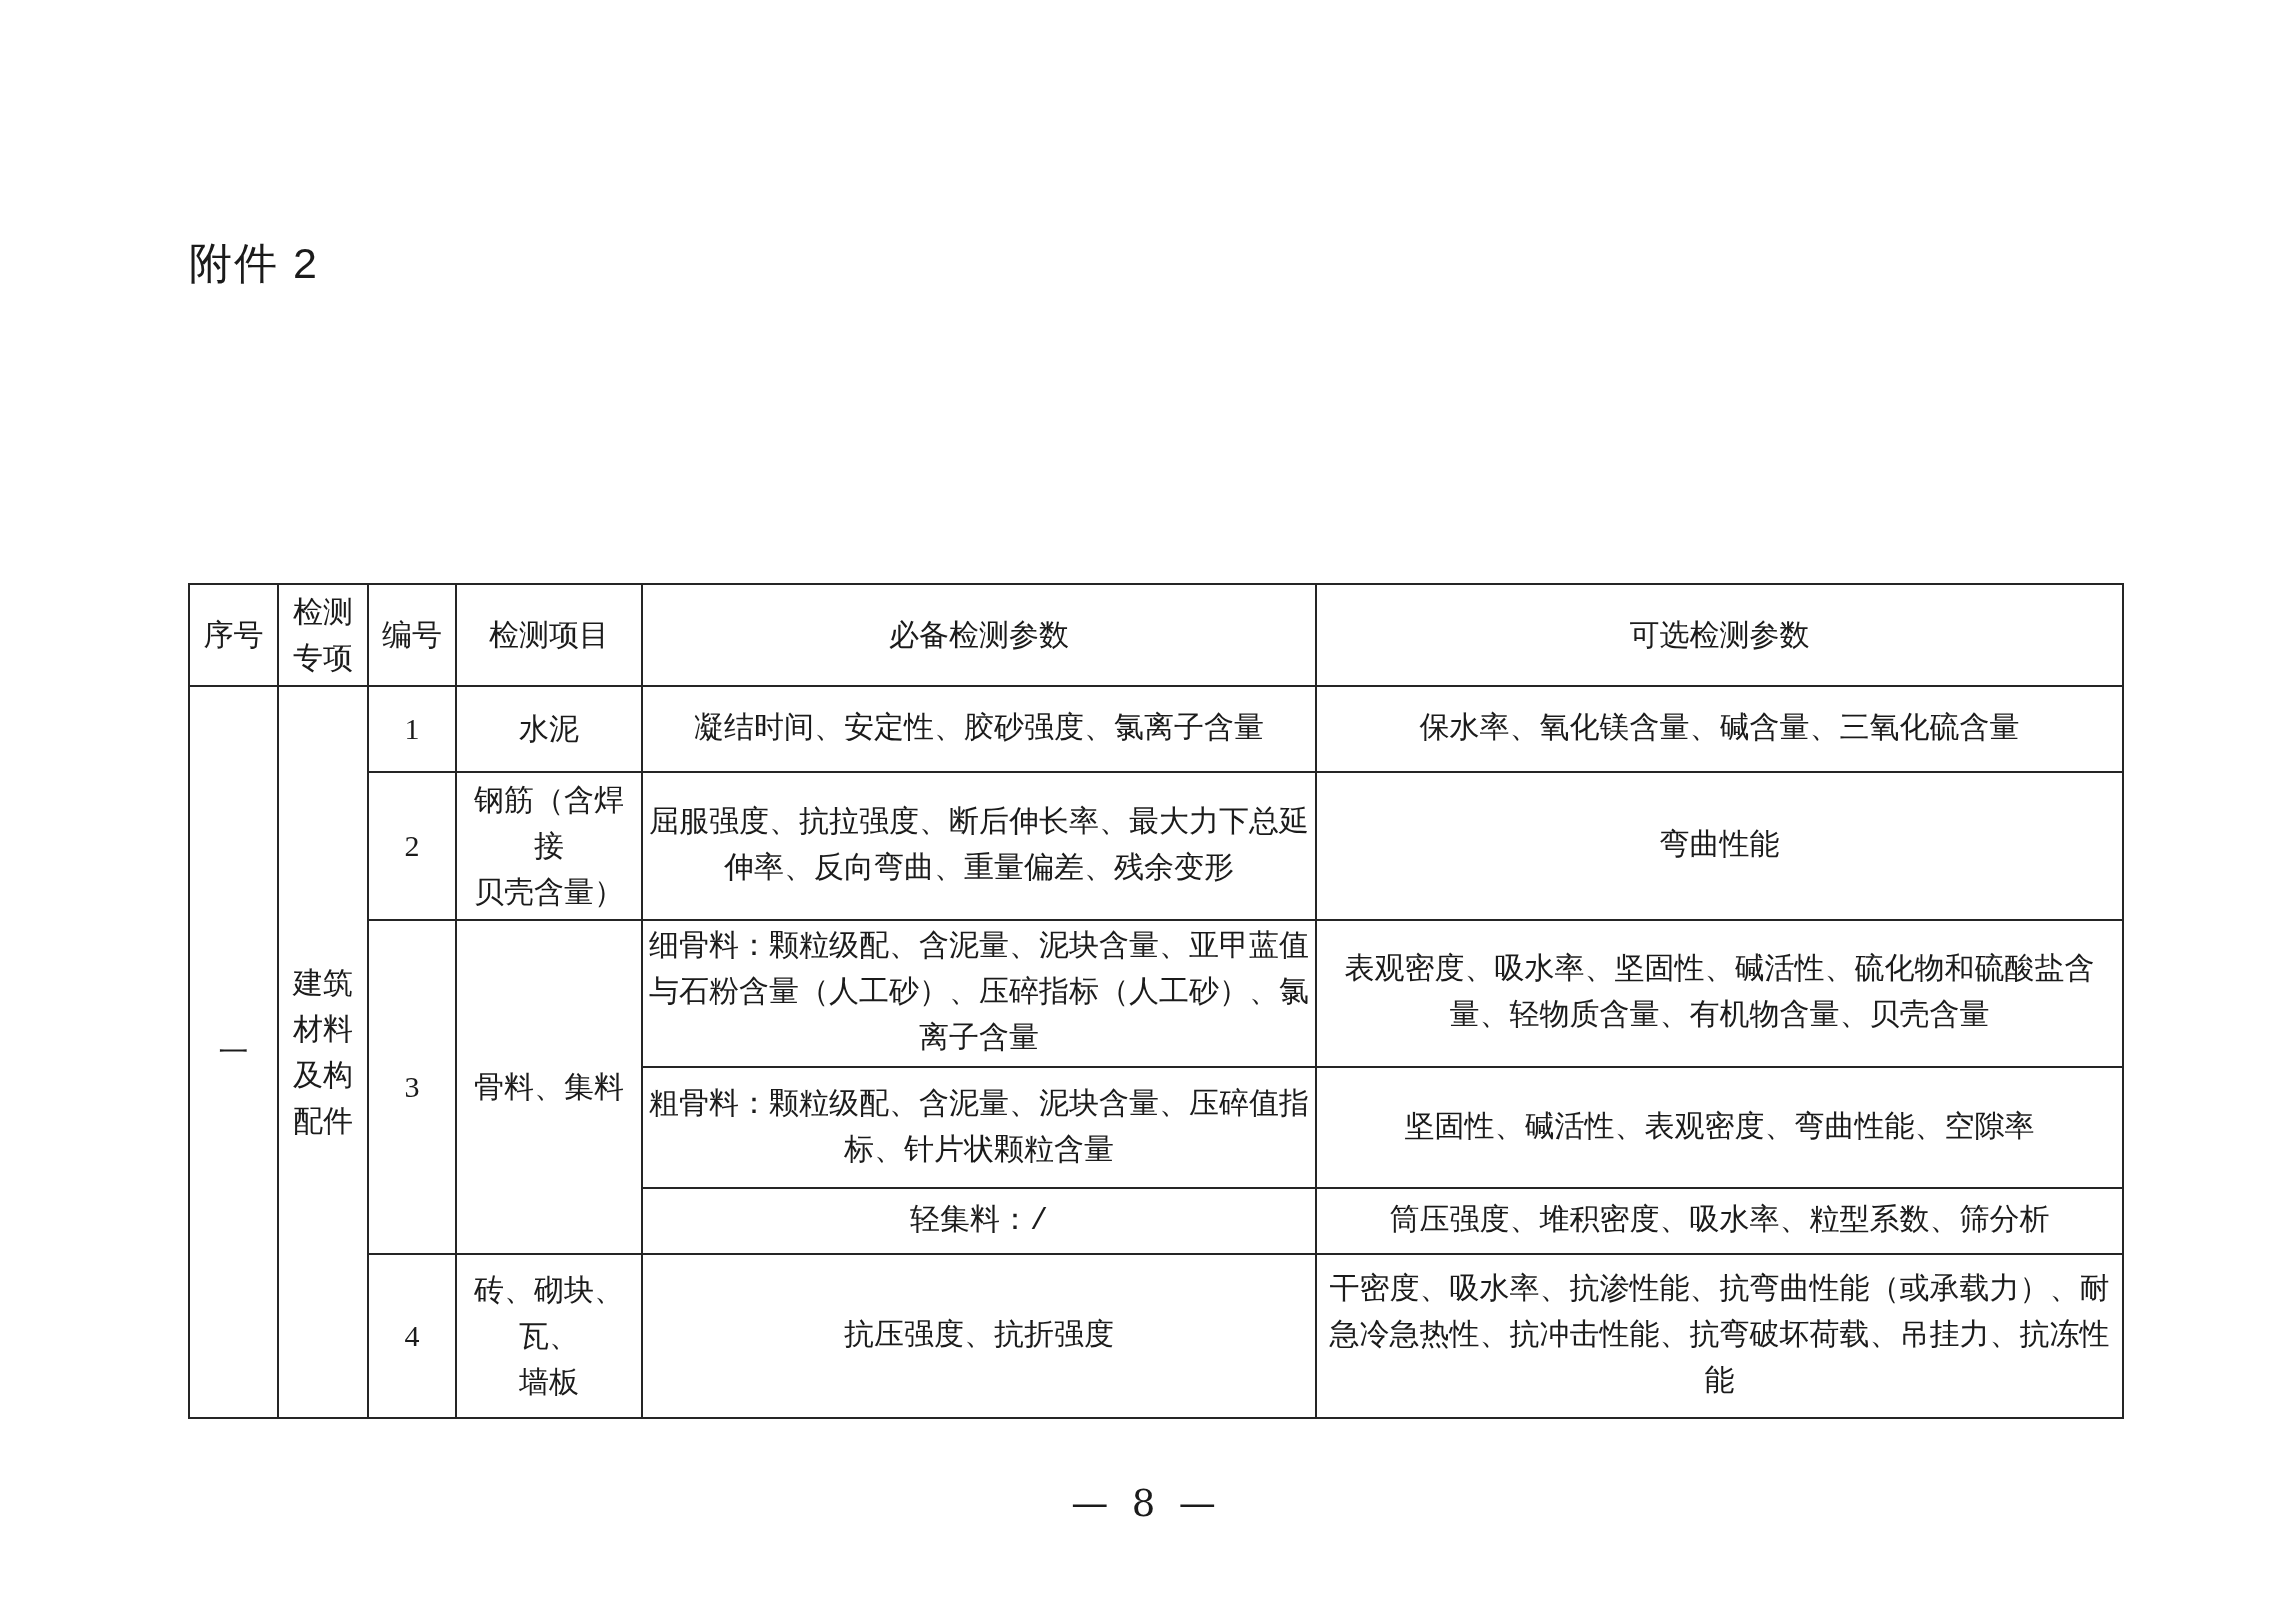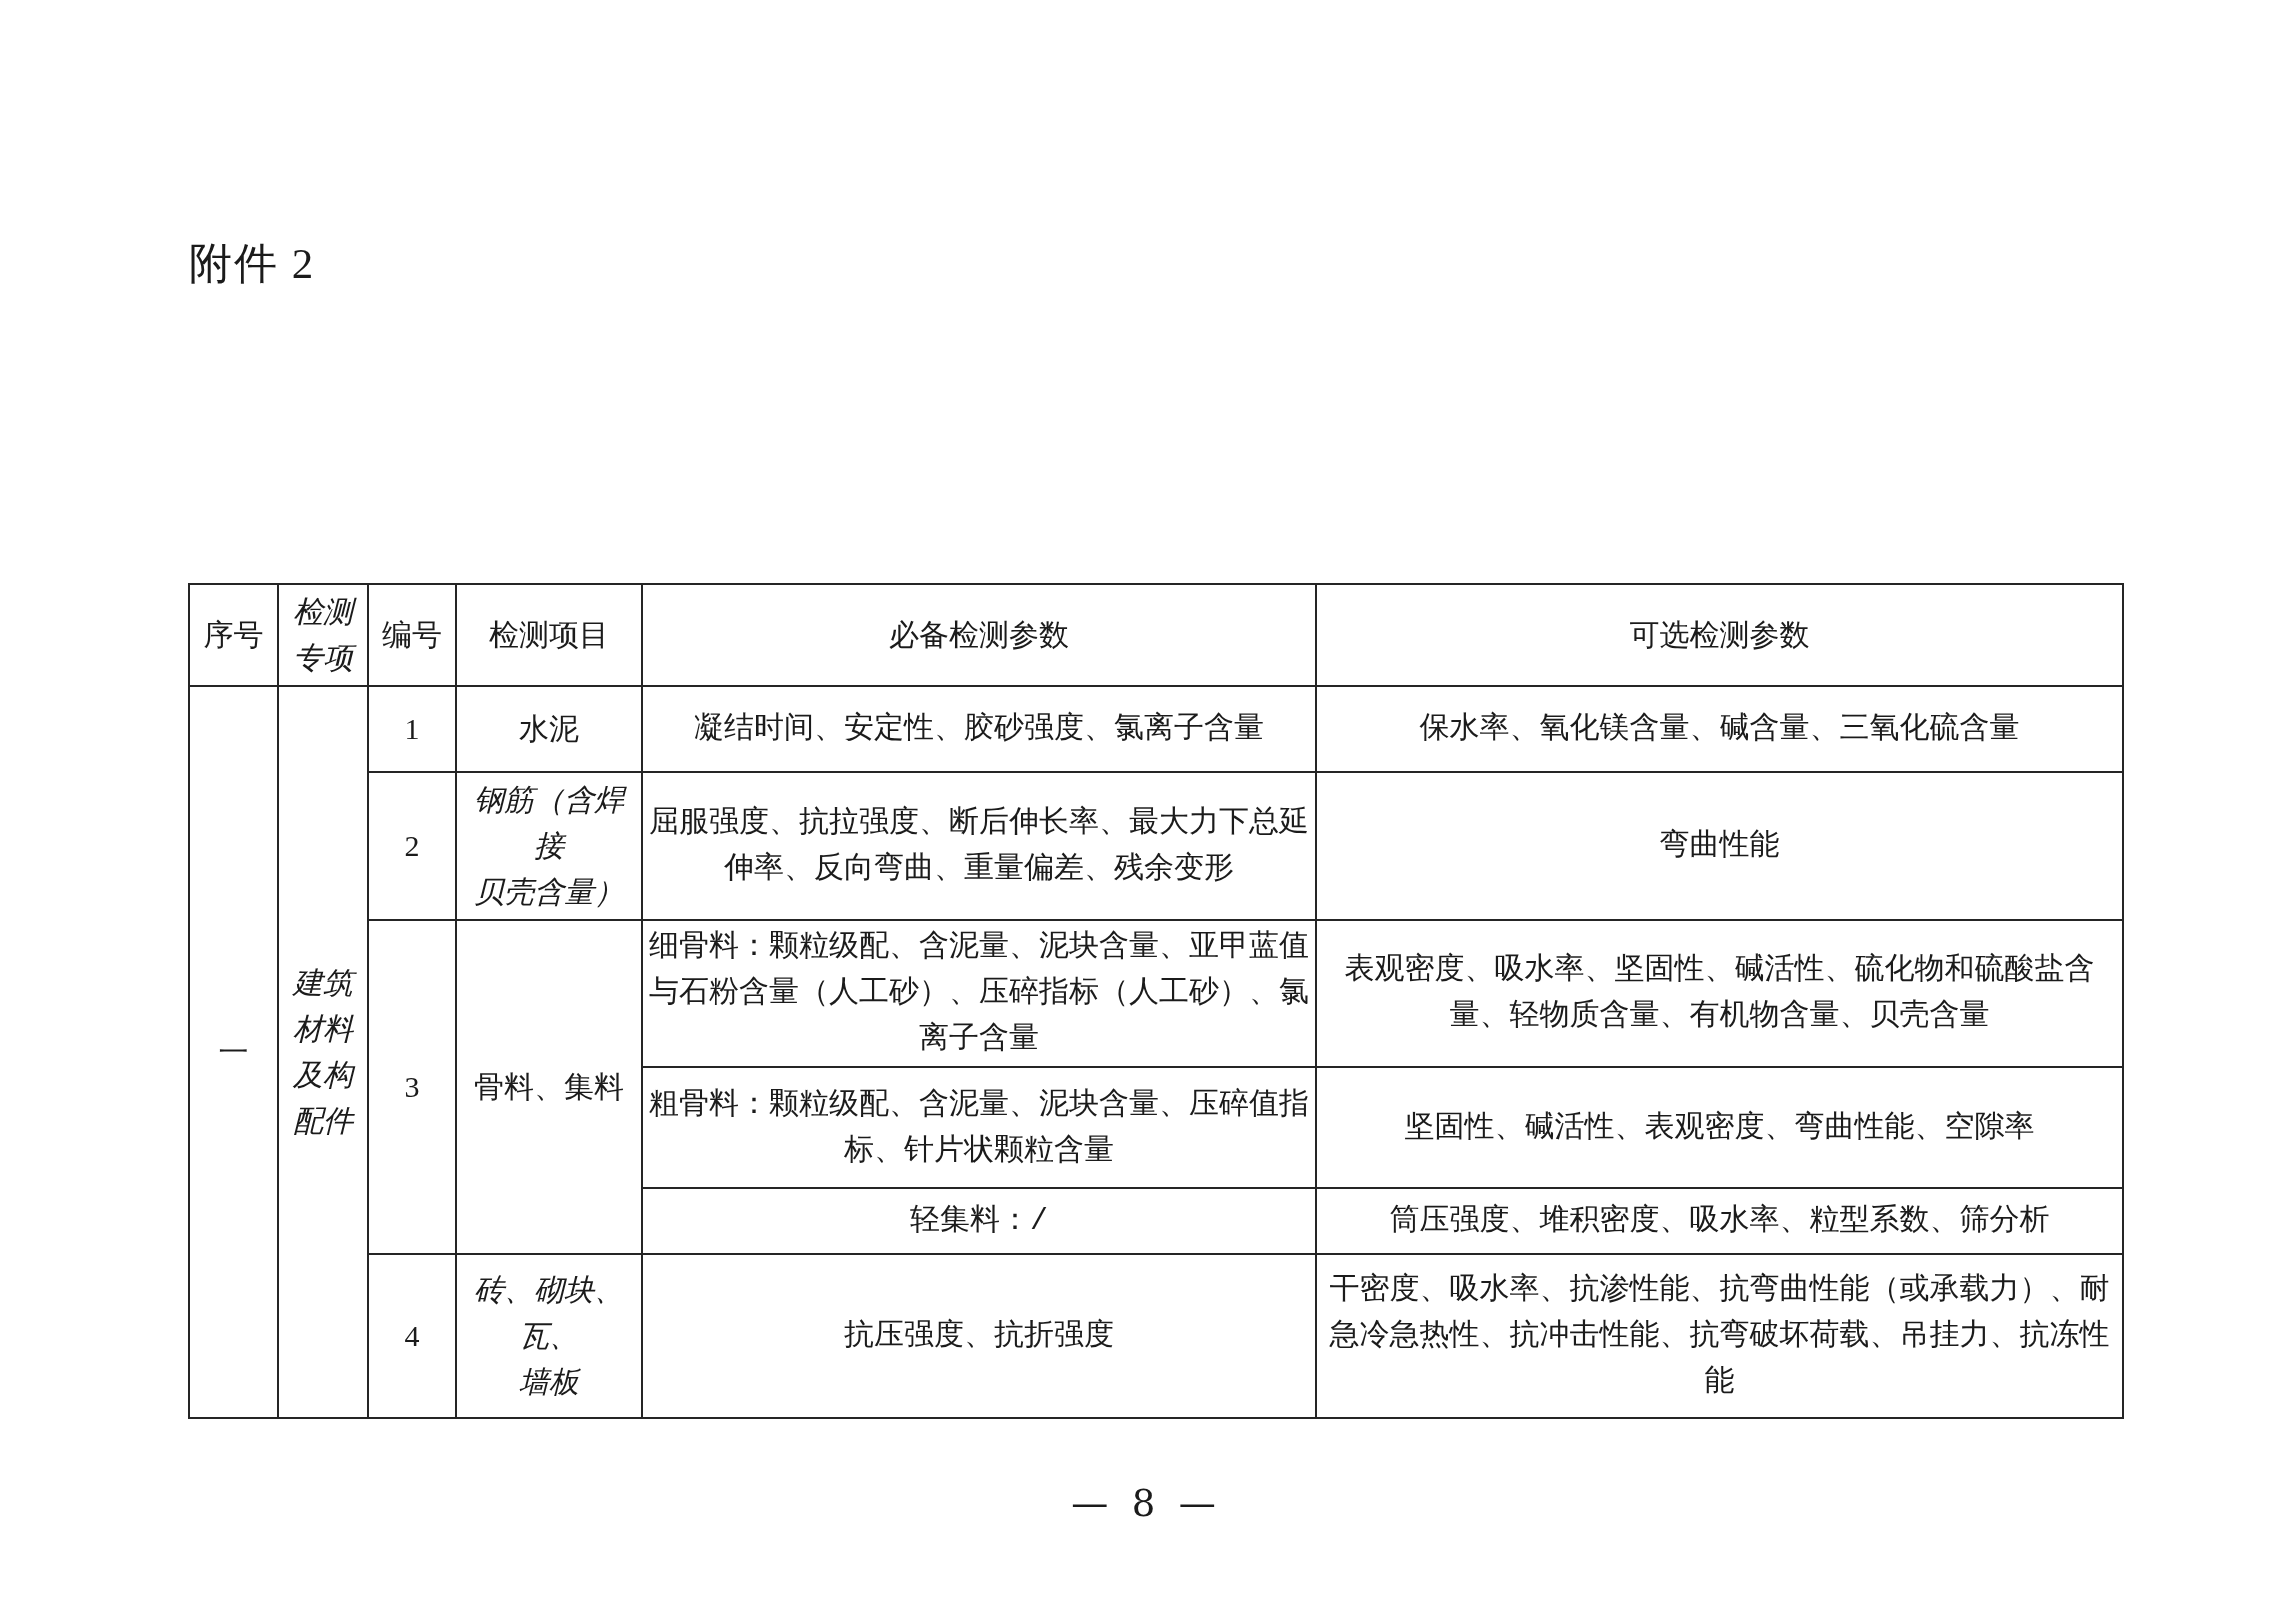--- a/index.html
+++ b/index.html
@@ -14,21 +14,21 @@
     height: 1621px;
     background: #ffffff;
     font-family: "Liberation Serif", "DejaVu Serif", serif;
     overflow: hidden;
   }
   .attachment {
     position: absolute;
     left: 189px;
     top: 235px;
     font-size: 43px;
-    font-family: Liberation Serif, serif;
+    font-family: Liberation Sans, sans-serif;
     font-weight: 500;
     letter-spacing: 2px;
   }
   .doc-title {
     position: absolute;
     left: 0;
     top: 390px;
     width: 100%;
     margin: 0;
     text-align: center;
@@ -58,21 +58,20 @@
     vertical-align: middle;
   }
   .cell-param {
     text-align: center;
     vertical-align: middle;
     padding: 7.8px 15.7px;
     font-family: Liberation Mono, monospace;
   }
   .pre {
     white-space: pre-line;
-    font-style: italic;
   }
   .page-number {
     position: absolute;
     left: 0;
     top: 1482px;
     width: 100%;
     text-align: center;
     font-size: 37px;
     font-family: "DejaVu Serif", "Liberation Serif", serif;
     letter-spacing: 5.9px;

